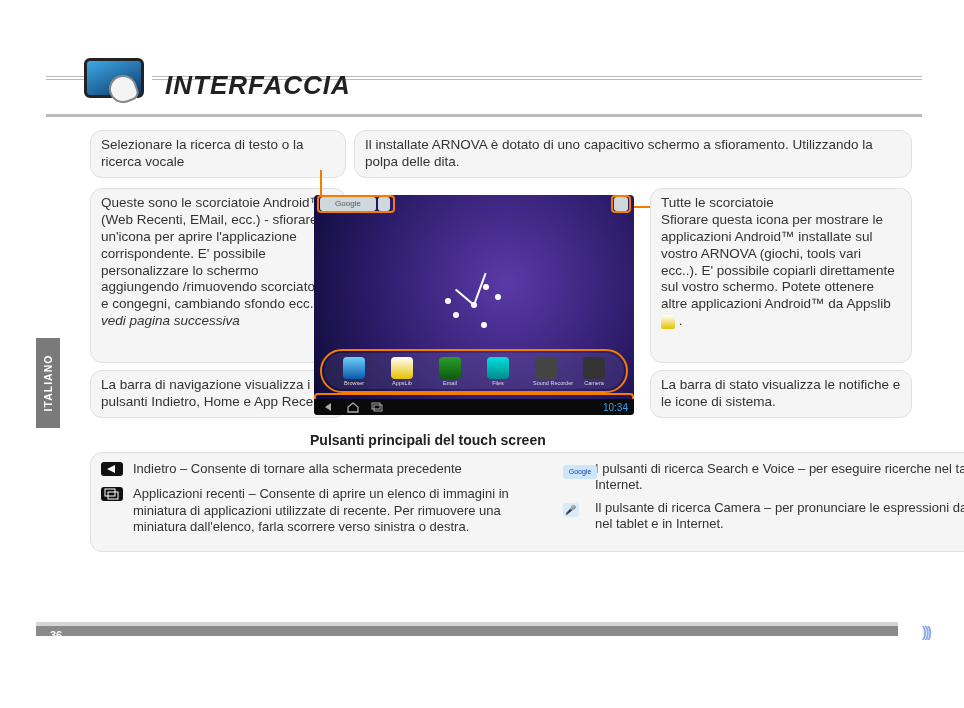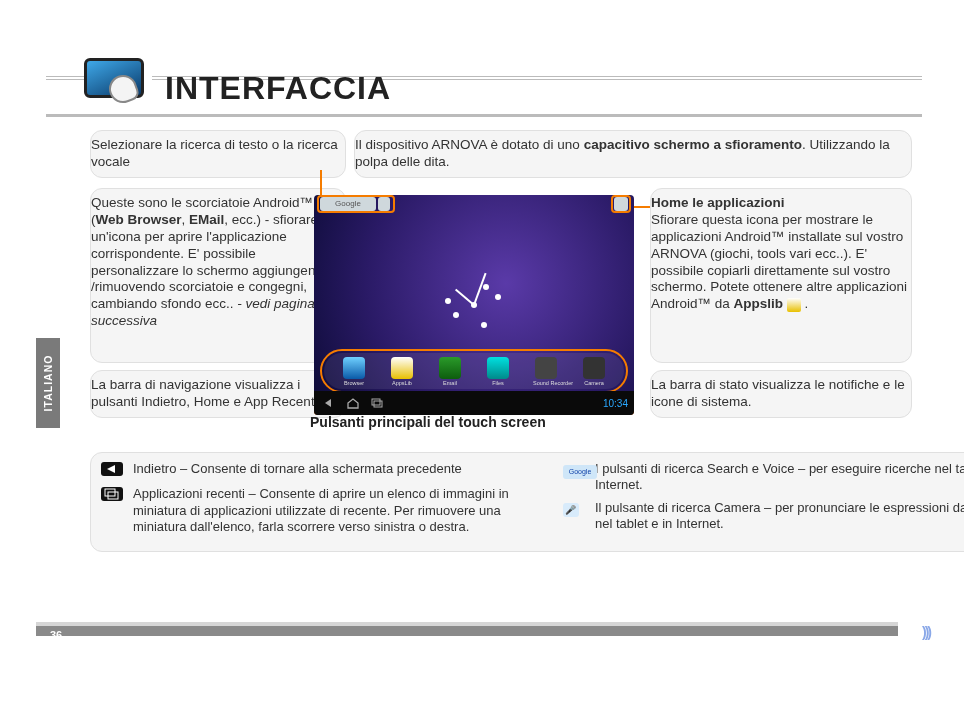--- a/index.html
+++ b/index.html
@@ -6,26 +6,26 @@
 body { font-family: Arial, Helvetica, sans-serif; background: #fff; width: 964px; height: 708px; position: relative; overflow: hidden; }
 
 .rule-top { position: absolute; left: 46px; top: 76px; width: 876px; height: 4px; }
 .rule-top::before { content:""; position:absolute; left:0; top:0; width:100%; height:1px; background:#bbb; }
 .rule-top::after { content:""; position:absolute; left:0; top:3px; width:100%; height:1px; background:#bbb; }
 
 .logo-wrap { position:absolute; left: 84px; top: 58px; width: 68px; height: 48px; background:#fff; }
 .tablet { width:60px; height:40px; background: linear-gradient(155deg,#3fa8e8,#0a3a6a); border:3px solid #222; border-radius:6px; position:relative; }
 .finger { position:absolute; left:22px; top:14px; width:28px; height:28px; background:#f4f4f4; border:2px solid #888; border-radius:50% 50% 30% 50%; transform:rotate(-20deg); }
 
-.title { position:absolute; left: 165px; top: 70px; font-size: 32px; font-weight: 900; letter-spacing: 1px; color:#222; }
+.title { position:absolute; left: 165px; top: 70px; font-size: 26px; font-weight: 900; letter-spacing: 1px; color:#222;font-style:italic; }
 
 .rule-mid { position:absolute; left:46px; top:114px; width:876px; height:3px; background:#bbb; }
 
-.box { background:#f5f5f5; border:1px solid #e0e0e0; border-radius:12px; padding:6px 0; font-size:13.5px; color:#333; line-height:1.25; }
-.box b { font-weight:700; }
+.box { background:#f5f5f5; border:1px solid #e0e0e0; border-radius:12px; padding:6px 10px; font-size:13.5px; color:#333; line-height:1.25; }
+.box b { font-weight:400; }
 .ital { font-style: italic; }
 
 .row1-a { position:absolute; left:90px; top:130px; width:256px; }
 .row1-b { position:absolute; left:354px; top:130px; width:558px; }
 
 .row2-a { position:absolute; left:90px; top:188px; width:256px; height:175px; }
 .row2-b { position:absolute; left:90px; top:370px; width:256px; }
 .row2-c { position:absolute; left:650px; top:188px; width:262px; height:175px; }
 .row2-d { position:absolute; left:650px; top:370px; width:262px; }
 
@@ -41,29 +41,29 @@
 .clock-hands { position:absolute; left:50%; top:50%; width:2px; height:34px; background:#fff; transform-origin:bottom center; transform:translate(-1px,-34px) rotate(20deg); }
 .clock-hands2 { position:absolute; left:50%; top:50%; width:2px; height:24px; background:#fff; transform-origin:bottom center; transform:translate(-1px,-24px) rotate(-50deg); }
 
 .dock { position:absolute; left:10px; bottom:26px; width:300px; height:36px; background:rgba(255,255,255,0.08); border-radius:18px; display:flex; justify-content:space-around; align-items:center; padding:0 6px; }
 .dock-hl { position:absolute; left:6px; bottom:22px; width:308px; height:44px; border:2px solid #f57c00; border-radius:22px; }
 .app-ico { width:26px; text-align:center; }
 .app-ico .sq { width:22px; height:22px; margin:0 auto; border-radius:4px; }
 .app-ico .lbl { font-size:5.5px; color:#ddd; margin-top:1px; white-space:nowrap; }
 .c1{background:linear-gradient(#6fd0ff,#0a5aa8);} .c2{background:linear-gradient(#fff,#e8c000);} .c3{background:linear-gradient(#2a9a2a,#0d5d0d);} .c4{background:linear-gradient(#00e0e0,#008a8a);} .c5{background:#444;} .c6{background:#333;}
 
-.sysbar { position:absolute; left:0; bottom:0; width:100%; height:24px; background:#0a0a0a; display:flex; align-items:center; }
+.sysbar { position:absolute; left:0; bottom:0; width:100%; height:16px; background:#0a0a0a; display:flex; align-items:center; }
 .sysbar-hl { position:absolute; left:0; bottom:-2px; width:100%; height:24px; border:2px solid #f57c00; border-radius:4px; }
 .sys-ico { width:18px; height:14px; margin-left:6px; display:inline-flex; align-items:center; justify-content:center; }
 .sys-ico svg { width:16px; height:12px; }
 .sys-time { margin-left:auto; margin-right:6px; font-size:10px; color:#2aa8ff; }
 
 .leader { position:absolute; background:#f57c00; }
 
-.sub-header { position:absolute; left:310px; top:414px; font-size:14px; font-weight:700; color:#222; }
+.sub-header { position:absolute; left:310px; top:432px; font-size:14px; font-weight:700; color:#222; }
 .row3 { position:absolute; left:90px; top:452px; width:946px; background:#f5f5f5; border:1px solid #e0e0e0; border-radius:12px; padding:8px 10px 10px; display:flex; }
 .col { width:50%; }
 .entry { display:flex; margin-bottom:6px; font-size:13px; color:#333; line-height:1.25; }
 .entry .ic { width:32px; flex-shrink:0; padding-top:1px; }
 .entry .tx { flex:1; padding-right:10px; }
 .mini { display:inline-block; width:22px; height:14px; background:#111; border-radius:3px; position:relative; }
 .mini.back svg, .mini.home svg, .mini.recent svg { width:22px; height:14px; }
 .mini.search { background:#cfe6f8; width:34px; font-size:7px; color:#14a; text-align:center; line-height:14px; }
 .mini.voice { background:#d8ebfb; width:16px; color:#14a; text-align:center; font-size:9px; line-height:14px; }
 .mini.apps { background:#d8ebfb; width:16px; }
@@ -88,31 +88,31 @@
       <div class="finger"></div>
     </div>
 </div>
 <div class="title">INTERFACCIA</div>
 <div class="rule-mid"></div>
 
 <div class="box row1-a">
   <span>Selezionare la ricerca di testo o la ricerca vocale</span>
 </div>
 <div class="box row1-b">
-  <span>Il dispositivo ARNOVA è dotato di uno </span><b>capacitivo schermo a sfioramento</b><span>. Utilizzando la polpa delle dita.</span>
+  <span>Il installate ARNOVA è dotato di uno </span><b>capacitivo schermo a sfioramento</b><span>. Utilizzando la polpa delle dita.</span>
 </div>
 
 <div class="box row2-a">
-  <span>Queste sono le scorciatoie Android™ (</span><b>Web Browser</b><span>, </span><b>EMail</b><span>, ecc.) - sfiorare un'icona per aprire l'applicazione corrispondente. E' possibile personalizzare lo schermo aggiungendo /rimuovendo scorciatoie e congegni, cambiando sfondo ecc.. </span><span class="ital">- vedi pagina successiva</span>
+  <span>Queste sono le scorciatoie Android™ (</span><b>Web Recenti</b><span>, </span><b>EMail</b><span>, ecc.) - sfiorare un'icona per aprire l'applicazione corrispondente. E' possibile personalizzare lo schermo aggiungendo /rimuovendo scorciatoie e congegni, cambiando sfondo ecc.. </span><span class="ital">- vedi pagina successiva</span>
 </div>
 <div class="box row2-b">
   <span>La barra di navigazione visualizza i pulsanti Indietro, Home e App Recenti.</span>
 </div>
 <div class="box row2-c">
-  <b>Home le applicazioni</b><br>
+  <b>Tutte le scorciatoie</b><br>
   <span>Sfiorare questa icona per mostrare le applicazioni Android™ installate sul vostro ARNOVA (giochi, tools vari ecc..). E' possibile copiarli direttamente sul vostro schermo. Potete ottenere altre applicazioni Android™ da </span><b>Appslib</b>
   <span class="appslib-ico"></span><span> .</span>
 </div>
 <div class="box row2-d">
   <span>La barra di stato visualizza le notifiche e le icone di sistema.</span>
 </div>
 
 <div class="leader" style="left:320px; top:170px; width:2px; height:30px;"></div>
 <div class="leader" style="left:632px; top:206px; width:18px; height:2px;"></div>
 

